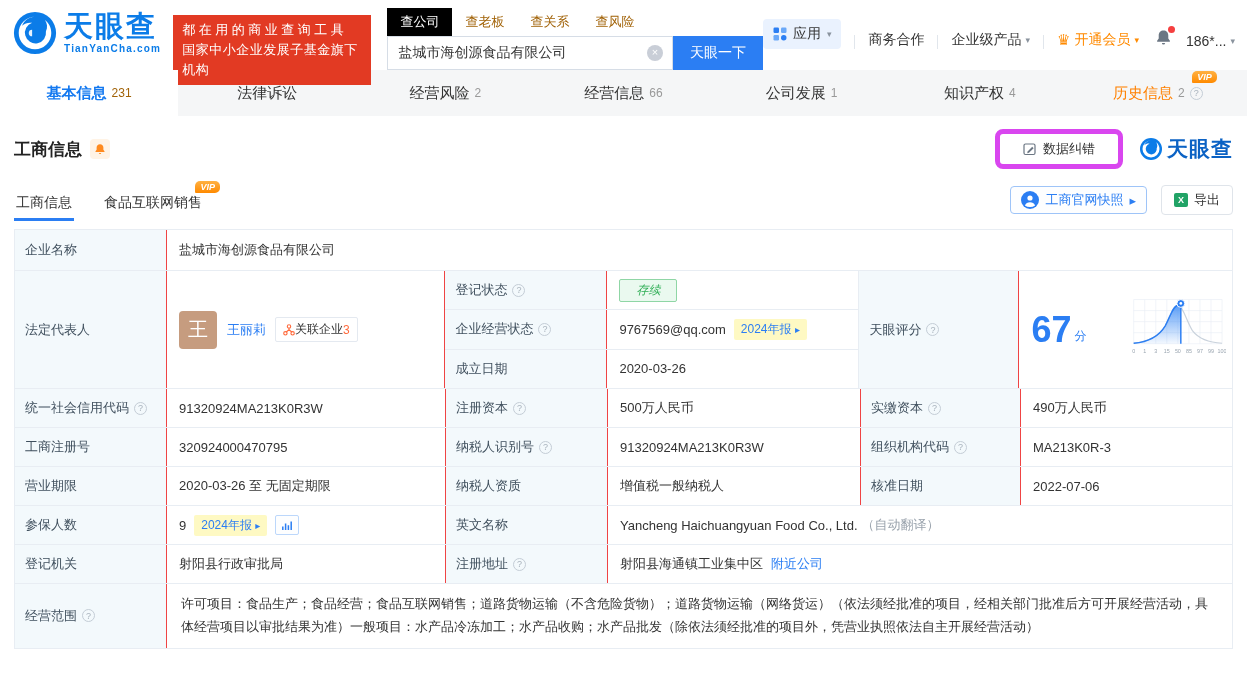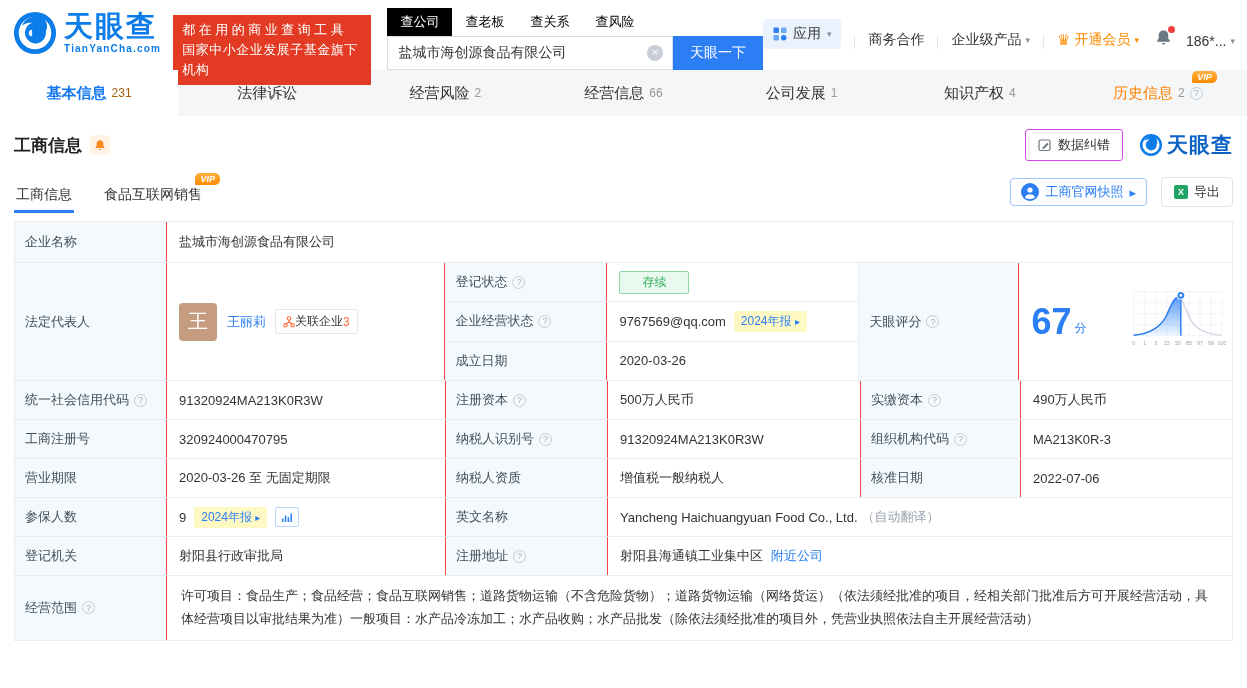--- a/index.html
+++ b/index.html
@@ -11,21 +11,21 @@
   .logo-wrap { display:flex; align-items:center; gap:6px; margin-top:3px; }
   .logo-swirl { width:46px; height:46px; }
   .logo-cn { font-size:29px; font-weight:bold; color:#0b7ce8; letter-spacing:2px; line-height:1; }
   .logo-en { font-size:10px; color:#0b7ce8; letter-spacing:1.2px; margin-top:2px; font-weight:bold; }
   .promo { background:#e23a23; color:#fff; margin:8px 0 0 12px; padding:5px 9px; line-height:1.55; }
   .promo .l1 { letter-spacing:3.5px; font-size:13px; }
   .promo .l2 { letter-spacing:0.5px; font-size:13px; }
 
   .search-block { margin-left:16px; width:422px; margin-top:1px; }
   .search-tabs { display:flex; font-size:13px; }
-  .search-tab { padding:5px 13px; cursor:pointer; color:#000000; }
+  .search-tab { padding:5px 13px; cursor:pointer; color:#a16207; }
   .search-tab.active { background:#000000; color:#fff; }
   .search-row { display:flex; height:34px; }
   .input-wrap { flex:1; position:relative; border:1px solid #d6dde6; display:flex; align-items:center; background:#fff; }
   .input-wrap input { border:none; outline:none; width:100%; font-size:14px; color:#333; padding:0 32px 0 10px;
     font-family:"Liberation Sans","DejaVu Sans",sans-serif; }
   .clear-ic { position:absolute; right:9px; width:16px; height:16px; border-radius:50%; background:#c9ced7;
     color:#fff; font-size:11px; line-height:15px; text-align:center; cursor:pointer; }
   .search-btn { width:90px; background:#2b7ef3; color:#fff; border:none; font-size:14px; cursor:pointer;
     font-family:"Liberation Sans","DejaVu Sans",sans-serif; }
 
@@ -52,22 +52,22 @@
     color:#fff; font-size:9px; font-weight:bold; font-style:italic; padding:1px 5px; border-radius:5px 5px 5px 1px; }
   .help { display:inline-flex; width:13px; height:13px; border:1px solid #c4cdd6; border-radius:50%; color:#a8b2bc;
     font-size:9px; align-items:center; justify-content:center; flex:none; }
 
   
   .section-head { display:flex; align-items:center; padding:13px 14px 6px 14px; }
   .section-title { font-size:17px; font-weight:bold; color:#222; }
   .bell-chip { width:20px; height:20px; background:#fff3e5; border-radius:4px; display:flex; align-items:center;
     justify-content:center; margin-left:8px; cursor:pointer; }
   .head-right { margin-left:auto; display:flex; align-items:center; gap:16px; }
-  .corr-btn { display:flex; align-items:center; gap:6px; border:1px solid #d946ef; border-radius:3px;
-    background:#fff; padding:6px 12px; font-size:13px; color:#333; cursor:pointer;
+  .corr-btn { display:flex; align-items:center; gap:6px; border:5px solid #d946ef; border-radius:8px;
+    background:#fff; padding:6px 23px; font-size:13px; color:#333; cursor:pointer;
     font-family:"Liberation Sans","DejaVu Sans",sans-serif; }
   .brand-mark { display:flex; align-items:center; gap:4px; }
   .brand-mark .bm-text { font-size:21px; font-weight:bold; color:#0b62c4; letter-spacing:1px; }
 
   
   .subtab-row { display:flex; align-items:flex-end; padding:10px 14px 0 14px; }
   .subtab { font-size:14px; color:#333; padding:6px 2px 9px 2px; margin-right:28px; position:relative; cursor:pointer; }
   .subtab.active { border-bottom:3px solid #2b7ef3; padding-bottom:6px; }
   .subtab .vip-badge { top:-7px; right:-16px; }
   .sub-right { margin-left:auto; display:flex; align-items:center; gap:14px; padding-bottom:6px; }
@@ -91,21 +91,21 @@
   .grow { flex:1; }
   .h40 { height:40px; } .h39 { height:39px; }
   .r-legal { height:118px; }
   .mid-col { width:415px; display:flex; flex-direction:column; border-right:1px solid #e8edf3; }
   .mid-sub { display:flex; flex:1; border-top:1px solid #e8edf3; }
   .mid-sub:first-child { border-top:none; }
   .mid-sub .lbl { width:162px; }
   .mid-sub .val { flex:1; }
   .cell-r { border-right:1px solid #ef4444; }
 
-  .green-badge { background:#eaf9ef; border:1px solid #8fd6a5; color:#2fae55; font-size:12px; padding:2px 22px; border-radius:2px; }
+  .green-badge { background:#eaf9ef; border:1px solid #8fd6a5; color:#2fae55; font-size:12px; padding:2px 16px; border-radius:2px;font-style:italic; }
   .blue-badge { background:#fef9c3; color:#2b7ef3; font-size:12px; padding:2px 7px; border-radius:2px;
     margin-left:8px; cursor:pointer; white-space:nowrap; }
   .blue-badge .arr { font-size:10px; }
   .avatar { width:38px; height:38px; border-radius:4px; background:#c69c7f; color:#fff; font-size:20px;
     display:flex; align-items:center; justify-content:center; flex:none; }
   .rep-name { color:#2b7ef3; margin:0 9px 0 10px; cursor:pointer; }
   .rel-badge { display:flex; align-items:center; border:1px solid #e4e9f0; border-radius:2px;
     padding:3px 7px; font-size:12px; color:#333; background:#fff; cursor:pointer; }
   .rel-badge .num { color:#ff6a3c; }
   .score-val { display:flex; align-items:center; width:213px; padding:0 6px 0 12px; }

